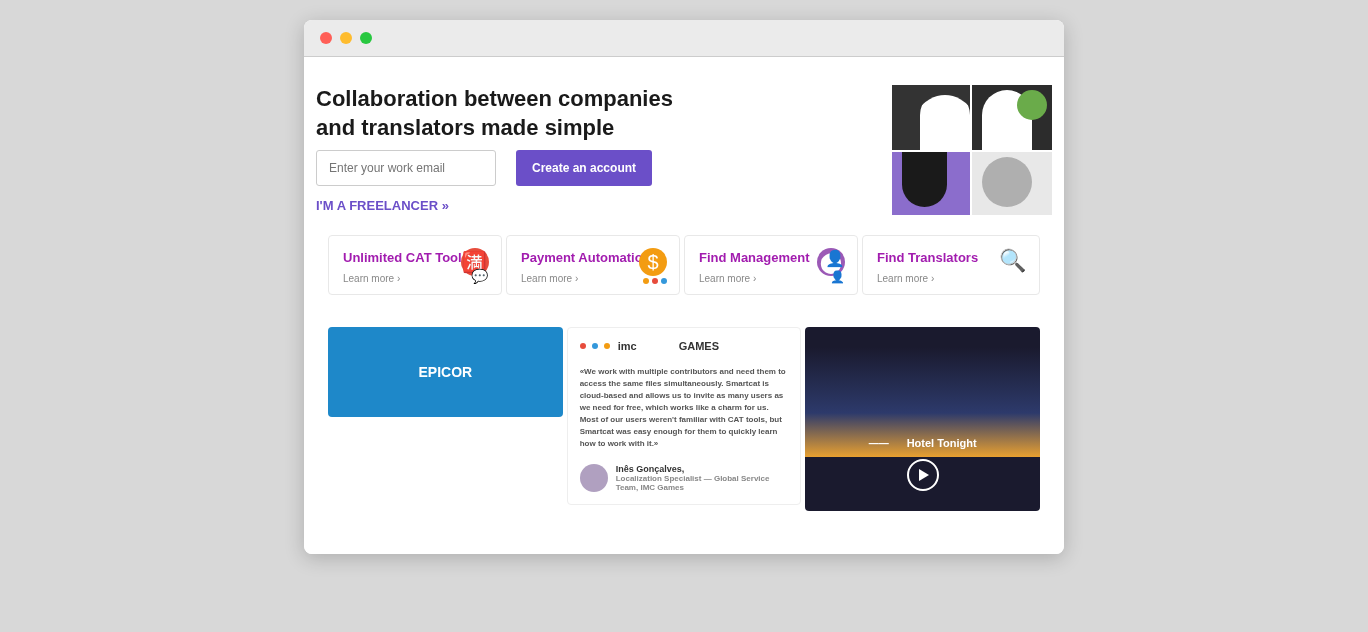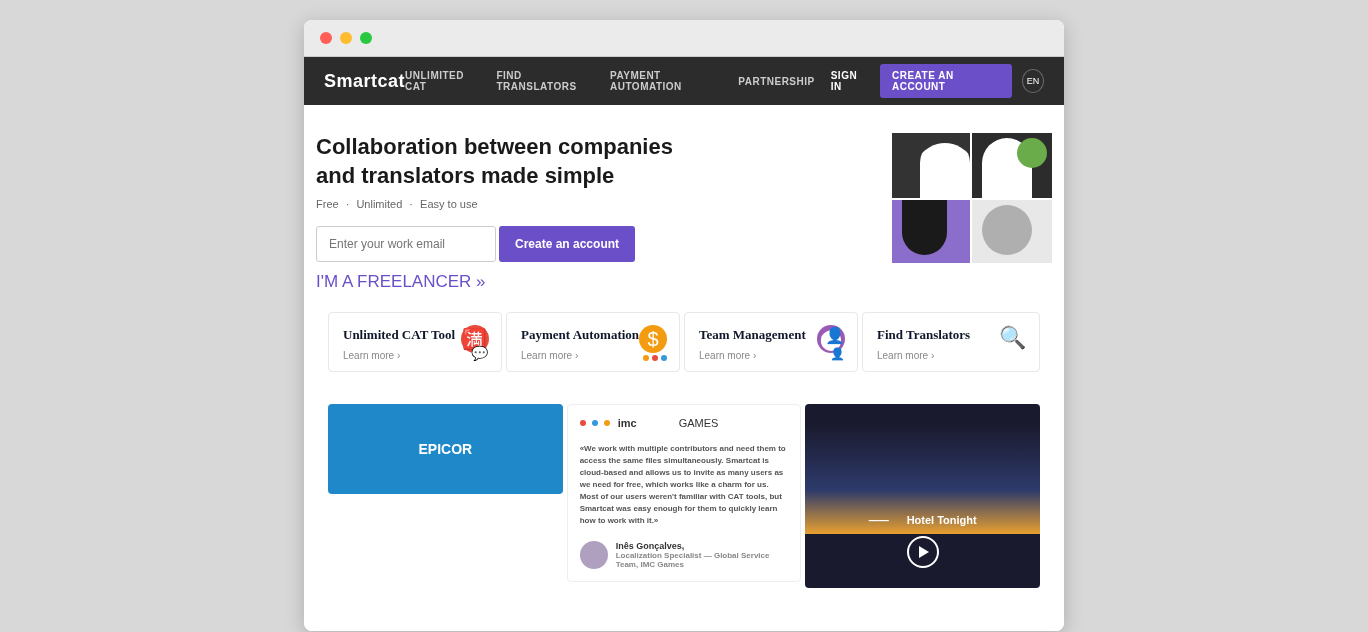--- a/index.html
+++ b/index.html
@@ -110,21 +110,21 @@
       max-width: 380px;
     }
     .hero-subtitle {
       font-size: 11px;
       color: #666;
       margin-bottom: 16px;
     }
     .hero-subtitle span { margin-right: 4px; }
     .hero-form {
       display: flex;
-      gap: 3px;
+      gap: 20px;
       margin-bottom: 10px;
     }
     .hero-input {
       border: 1px solid #ccc;
       border-radius: 3px;
       padding: 0 12px;
       font-size: 12px;
       color: #999;
       width: 180px;
       height: 36px;
@@ -134,23 +134,23 @@
       color: #fff;
       border: none;
       border-radius: 3px;
       padding: 0 16px;
       font-size: 12px;
       font-weight: 600;
       cursor: pointer;
       height: 36px;
     }
     .hero-freelancer {
-      font-size: 17px;
+      font-size: 13px;
       color: #6b4fc8;
-      font-weight: 400;
+      font-weight: 700;
       cursor: pointer;
     }
     .hero-image {
       width: 160px;
       height: 130px;
       flex-shrink: 0;
       position: relative;
       overflow: hidden;
     }
 
@@ -167,24 +167,23 @@
       padding: 14px 14px 10px;
       margin: 0 4px 0 0;
       border-radius: 4px;
       position: relative;
       background: #fff;
     }
     .feature-card:last-child { margin-right: 0; }
     .feature-card-title {
       font-size: 13px;
       font-weight: 700;
-      color: #0f172a;
+      color: #a21caf;
       margin-bottom: 6px;
       line-height: 1.3;
-      font-family: Liberation Serif, serif;
     }
     .feature-card-link {
       font-size: 10px;
       color: #888;
       cursor: pointer;
     }
     .feature-card-icon {
       position: absolute;
       top: 12px;
       right: 12px;
@@ -331,43 +330,24 @@
 <body>
 
 <div class="browser-window">
 
   <div class="browser-chrome">
     <div class="dot dot-red"></div>
     <div class="dot dot-yellow"></div>
     <div class="dot dot-green"></div>
   </div>
 
-  <nav class="navbar">
-    <span class="navbar-logo">Smartcat</span>
-    <div class="navbar-links">
-      <span class="navbar-link">UNLIMITED CAT</span>
-      <span class="navbar-link">FIND TRANSLATORS</span>
-      <span class="navbar-link">PAYMENT AUTOMATION</span>
-      <span class="navbar-link">PARTNERSHIP</span>
-    </div>
-    <span class="navbar-signin">SIGN IN</span>
-    <div class="navbar-cta">CREATE AN ACCOUNT</div>
-    <div class="navbar-lang">EN</div>
-  </nav>
 
   <div class="hero">
     <div class="hero-content">
       <h1 class="hero-title">Collaboration between companies and translators made simple</h1>
-      <p class="hero-subtitle">
-        <span>Free</span>
-        <span>·</span>
-        <span>Unlimited</span>
-        <span>·</span>
-        <span>Easy to use</span>
-      </p>
       <div class="hero-form">
         <input class="hero-input" type="email" placeholder="Enter your work email" style="">
         <button class="hero-button">Create an account</button>
       </div>
       <a class="hero-freelancer">I'M A FREELANCER »</a>
     </div>
     <div class="hero-image">
 
       <div style="width:160px;height:130px;position:relative;">
 
@@ -405,21 +385,21 @@
       <div class="feature-card-link">Learn more ›</div>
       <div class="feature-card-icon" style="font-size:20px;background:#f39c12;color:#fff;width:28px;height:28px;border-radius:50%;display:flex;align-items:center;justify-content:center;">$</div>
       <div class="icon-dots">
         <div class="dot-small" style="background:#f39c12;"></div>
         <div class="dot-small" style="background:#e74c3c;"></div>
         <div class="dot-small" style="background:#3498db;"></div>
       </div>
     </div>
 
     <div class="feature-card">
-      <div class="feature-card-title">Team Management</div>
+      <div class="feature-card-title">Find Management</div>
       <div class="feature-card-link">Learn more ›</div>
       <div class="feature-card-icon" style="font-size:20px;background:#9b59b6;color:#fff;width:28px;height:28px;border-radius:50%;display:flex;align-items:center;justify-content:center;">⬤</div>
       <div class="person-icon">👤</div>
       <div class="person-icon2" style="color:#ccc;font-size:12px;bottom:10px;">👤</div>
     </div>
 
     <div class="feature-card">
       <div class="feature-card-title">Find Translators</div>
       <div class="feature-card-link">Learn more ›</div>
       <div class="feature-card-icon" style="font-size:22px;color:#7f8c8d;">🔍</div>
@@ -432,21 +412,21 @@
 
       <div class="logo-card logo-epicor">
         <span>EPICOR</span>
       </div>
 
       <div class="logo-card logo-imc" style="padding:12px;align-items:flex-start;justify-content:flex-start;height:auto;min-height:90px;">
         <div class="imc-logo-row" style="margin-bottom:8px;align-items:center;display:flex;">
           <div class="imc-dot" style="background:#e74c3c;"></div>
           <div class="imc-dot" style="background:#3498db;margin-left:2px;"></div>
           <div class="imc-dot" style="background:#f39c12;margin-left:2px;"></div>
-          <span style="font-size:11px;font-weight:700;margin-left:4px;color:#333;">imc<span style="font-weight:400;padding-left:42px;">GAMES</span></span>
+          <span style="font-size:11px;font-weight:700;margin-left:4px;color:#333;">imc<span style="font-weight:700;padding-left:42px;">GAMES</span></span>
         </div>
         <p class="testimonial-text" style="font-size:8px;color:#555;line-height:1.5;">«We work with multiple contributors and need them to access the same files simultaneously. Smartcat is cloud-based and allows us to invite as many users as we need for free, which works like a charm for us. Most of our users weren't familiar with CAT tools, but Smartcat was easy enough for them to quickly learn how to work with it.»</p>
         <div class="testimonial-author">
           <div class="author-avatar" style="background:#b0a0c0;"></div>
           <div>
             <div class="author-name">Inês Gonçalves,</div>
             <div class="author-title">Localization Specialist — Global Service Team, IMC Games</div>
           </div>
         </div>
       </div>

